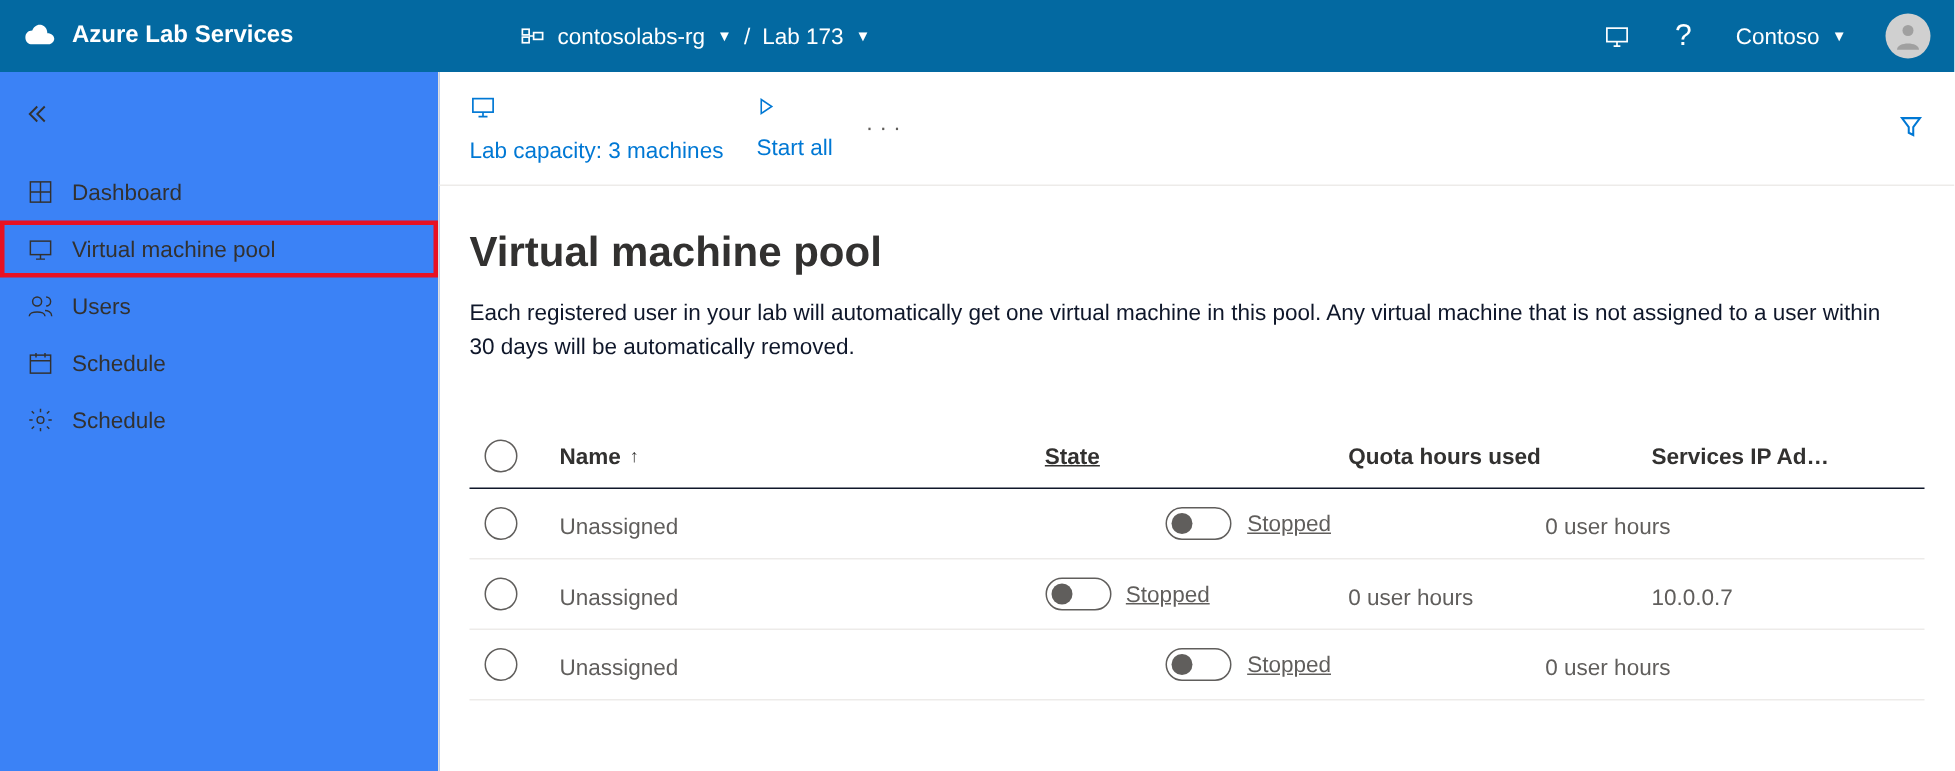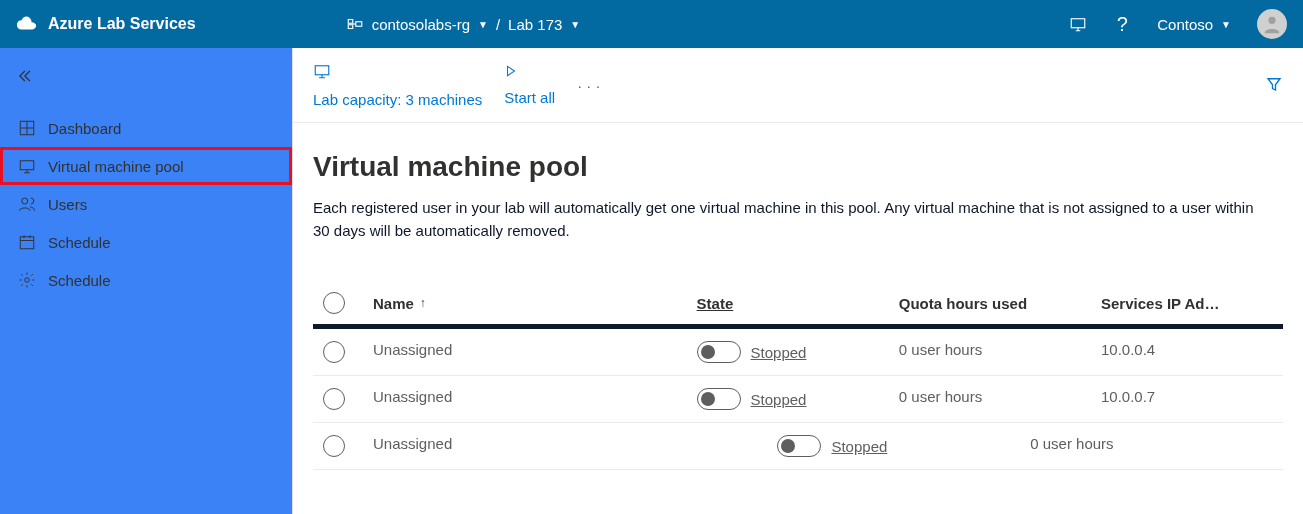--- a/index.html
+++ b/index.html
@@ -27,22 +27,22 @@
   .main { flex: 1; display: flex; flex-direction: column; }
   .toolbar { display: flex; align-items: center; gap: 22px; padding: 14px 20px; border-bottom: 1px solid #edebe9; color: #0078d4; font-size: 15px; }
   .toolbar-item { display: flex; align-items: flex-start; gap: 8px; cursor: pointer; flex-direction: column; }
   .toolbar-spacer { flex: 1; }
   
   .content { padding: 28px 20px 0 20px; }
   .page-title { font-size: 28px; font-weight: 600; margin-bottom: 14px; }
   .page-desc { font-size: 15px; color: #0f172a; line-height: 1.5; max-width: 960px; }
   
   .table { margin-top: 40px; width: 100%; }
-  .thead { display: flex; align-items: center; padding: 10px 0; font-weight: 600; font-size: 15px; border-bottom: 5px solid #0f172a; }
-  .trow { display: flex; align-items: flex-start; padding: 12px 0; border-bottom: 1px solid #edebe9; font-size: 15px; color: #605e5c; }
+  .thead { display: flex; align-items: center; padding: 10px 0; font-weight: 600; font-size: 15px; border-bottom: 1px solid #0f172a; }
+  .trow { display: flex; align-items: flex-end; padding: 12px 0; border-bottom: 1px solid #edebe9; font-size: 15px; color: #605e5c; }
   .sel-col { width: 60px; padding-left: 10px; }
   .name-col { flex: 1.6; display:flex; align-items:center; gap:6px;}
   .state-col { flex: 1; display:flex; align-items:center; gap:10px;text-decoration:underline;}
   .quota-col { flex: 1; }
   .ip-col { flex: 0.9; white-space: nowrap; overflow: hidden; text-overflow: ellipsis; }
   
   .radio { width: 22px; height: 22px; border: 1px solid #605e5c; border-radius: 50%; cursor: pointer; }
   .toggle { width: 44px; height: 22px; border: 1px solid #605e5c; border-radius: 11px; position: relative; cursor: pointer; }
   .toggle::after { content: ""; width: 14px; height: 14px; background: #605e5c; border-radius: 50%; position: absolute; left: 3px; top: 3px; }
   .sort-arrow { font-size: 12px; }
@@ -201,21 +201,20 @@
         <div class="trow">
           <div class="sel-col">
               <div class="radio"></div>
             </div>
           <div class="name-col">Unassigned</div>
           <div class="state-col">
             <div class="toggle"></div>
             <span>Stopped</span>
           </div>
           <div class="quota-col">0 user hours</div>
-          <div class="ip-col">10.0.0.4</div>
         </div>
 
         <div class="trow">
           <div class="sel-col">
               <div class="radio"></div>
             </div>
           <div class="name-col">Unassigned</div>
           <div class="state-col">
             <div class="toggle"></div>
             <span>Stopped</span>

